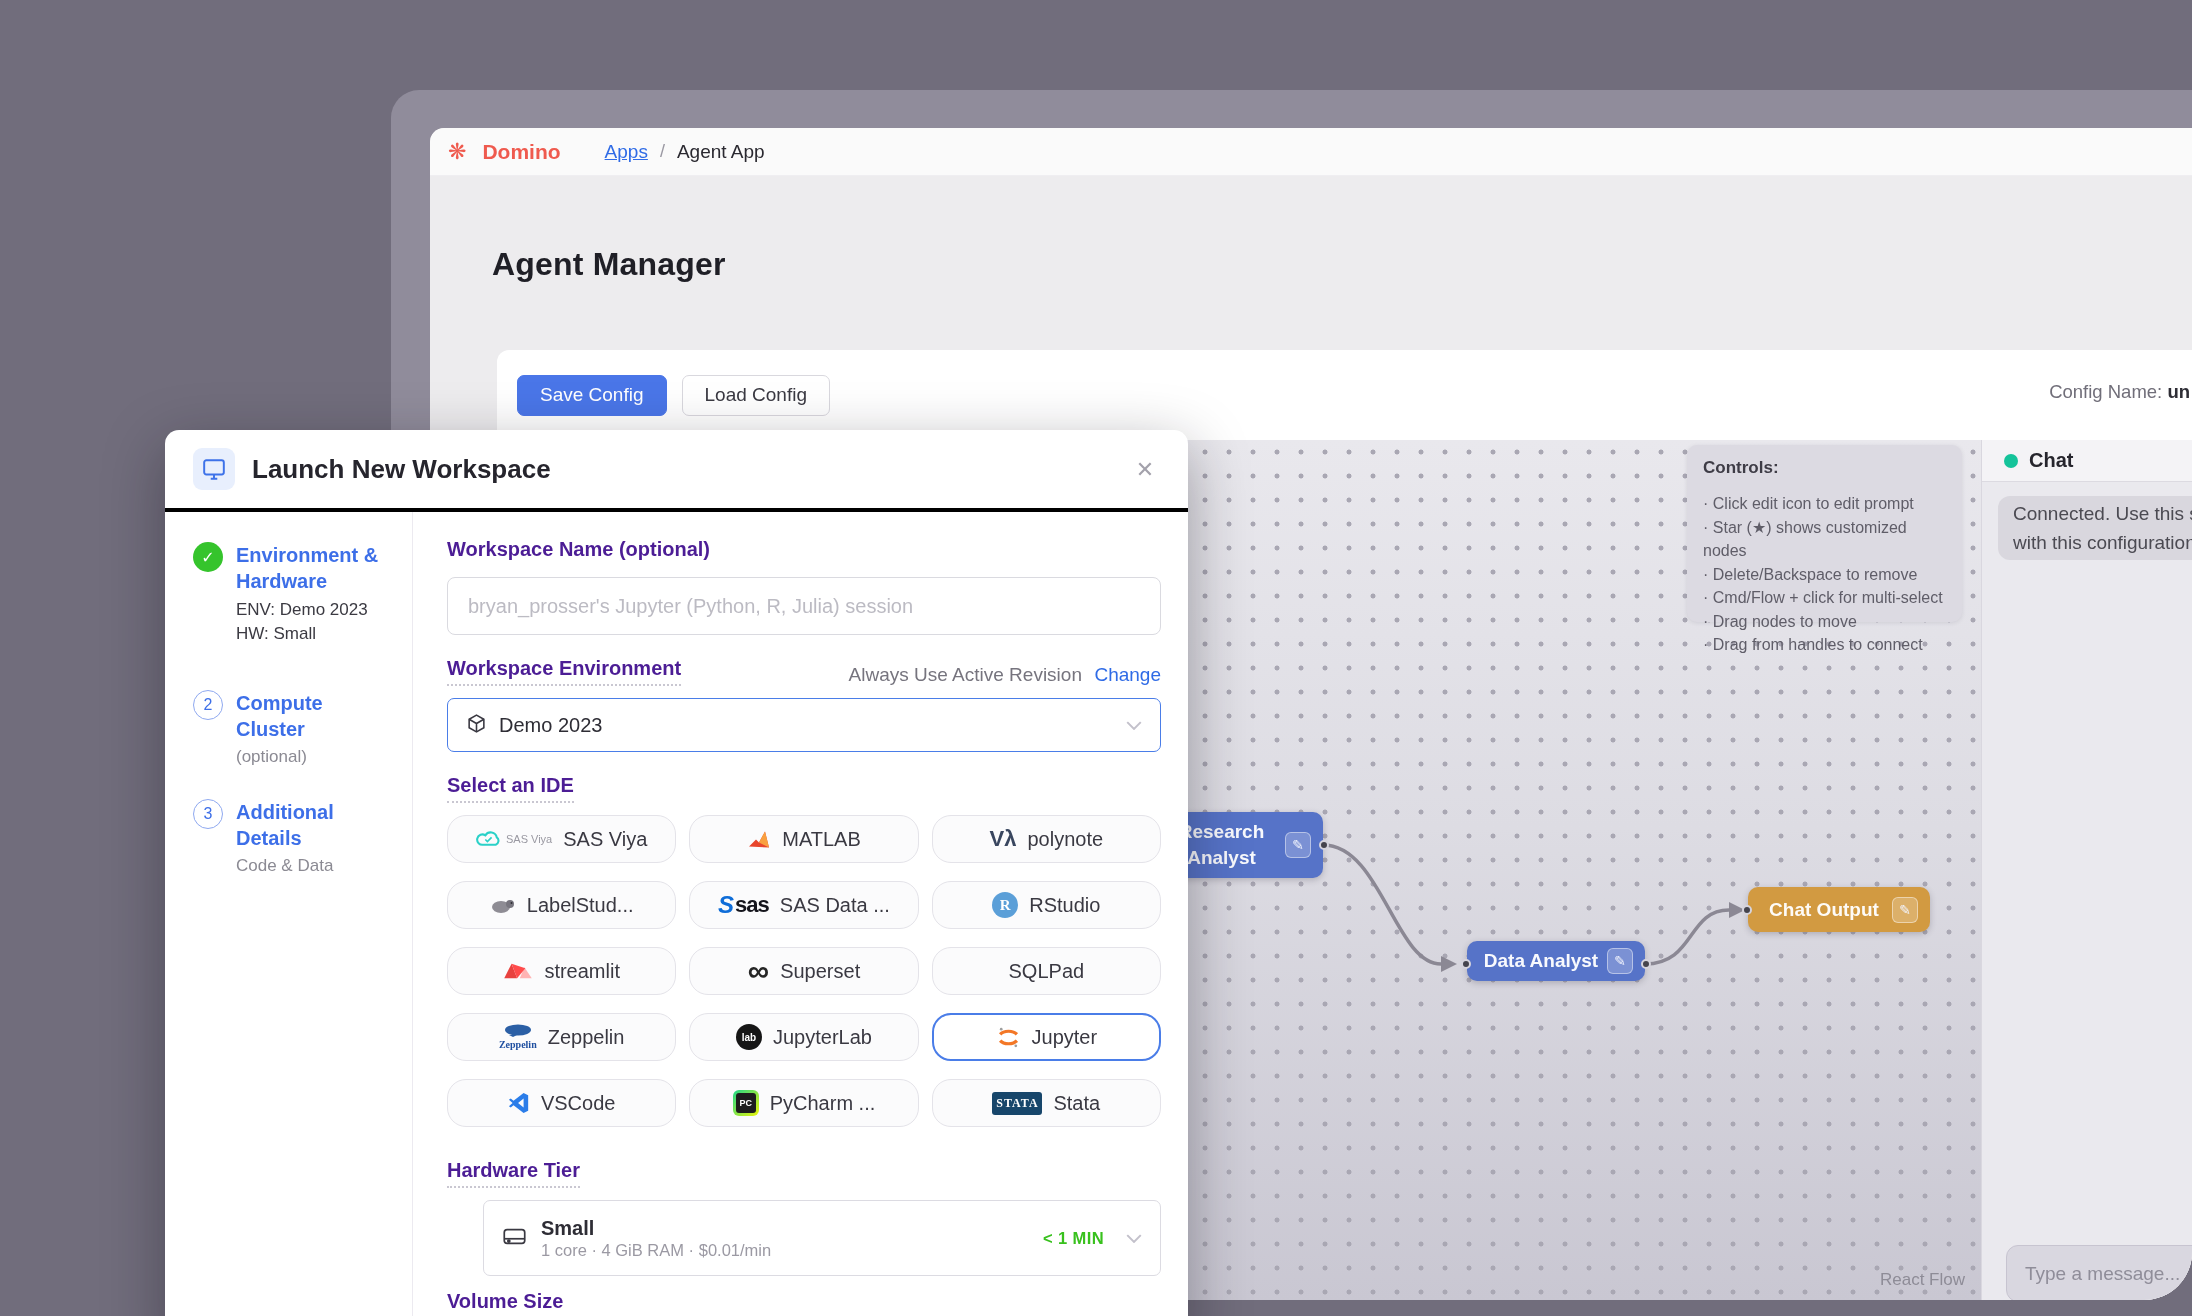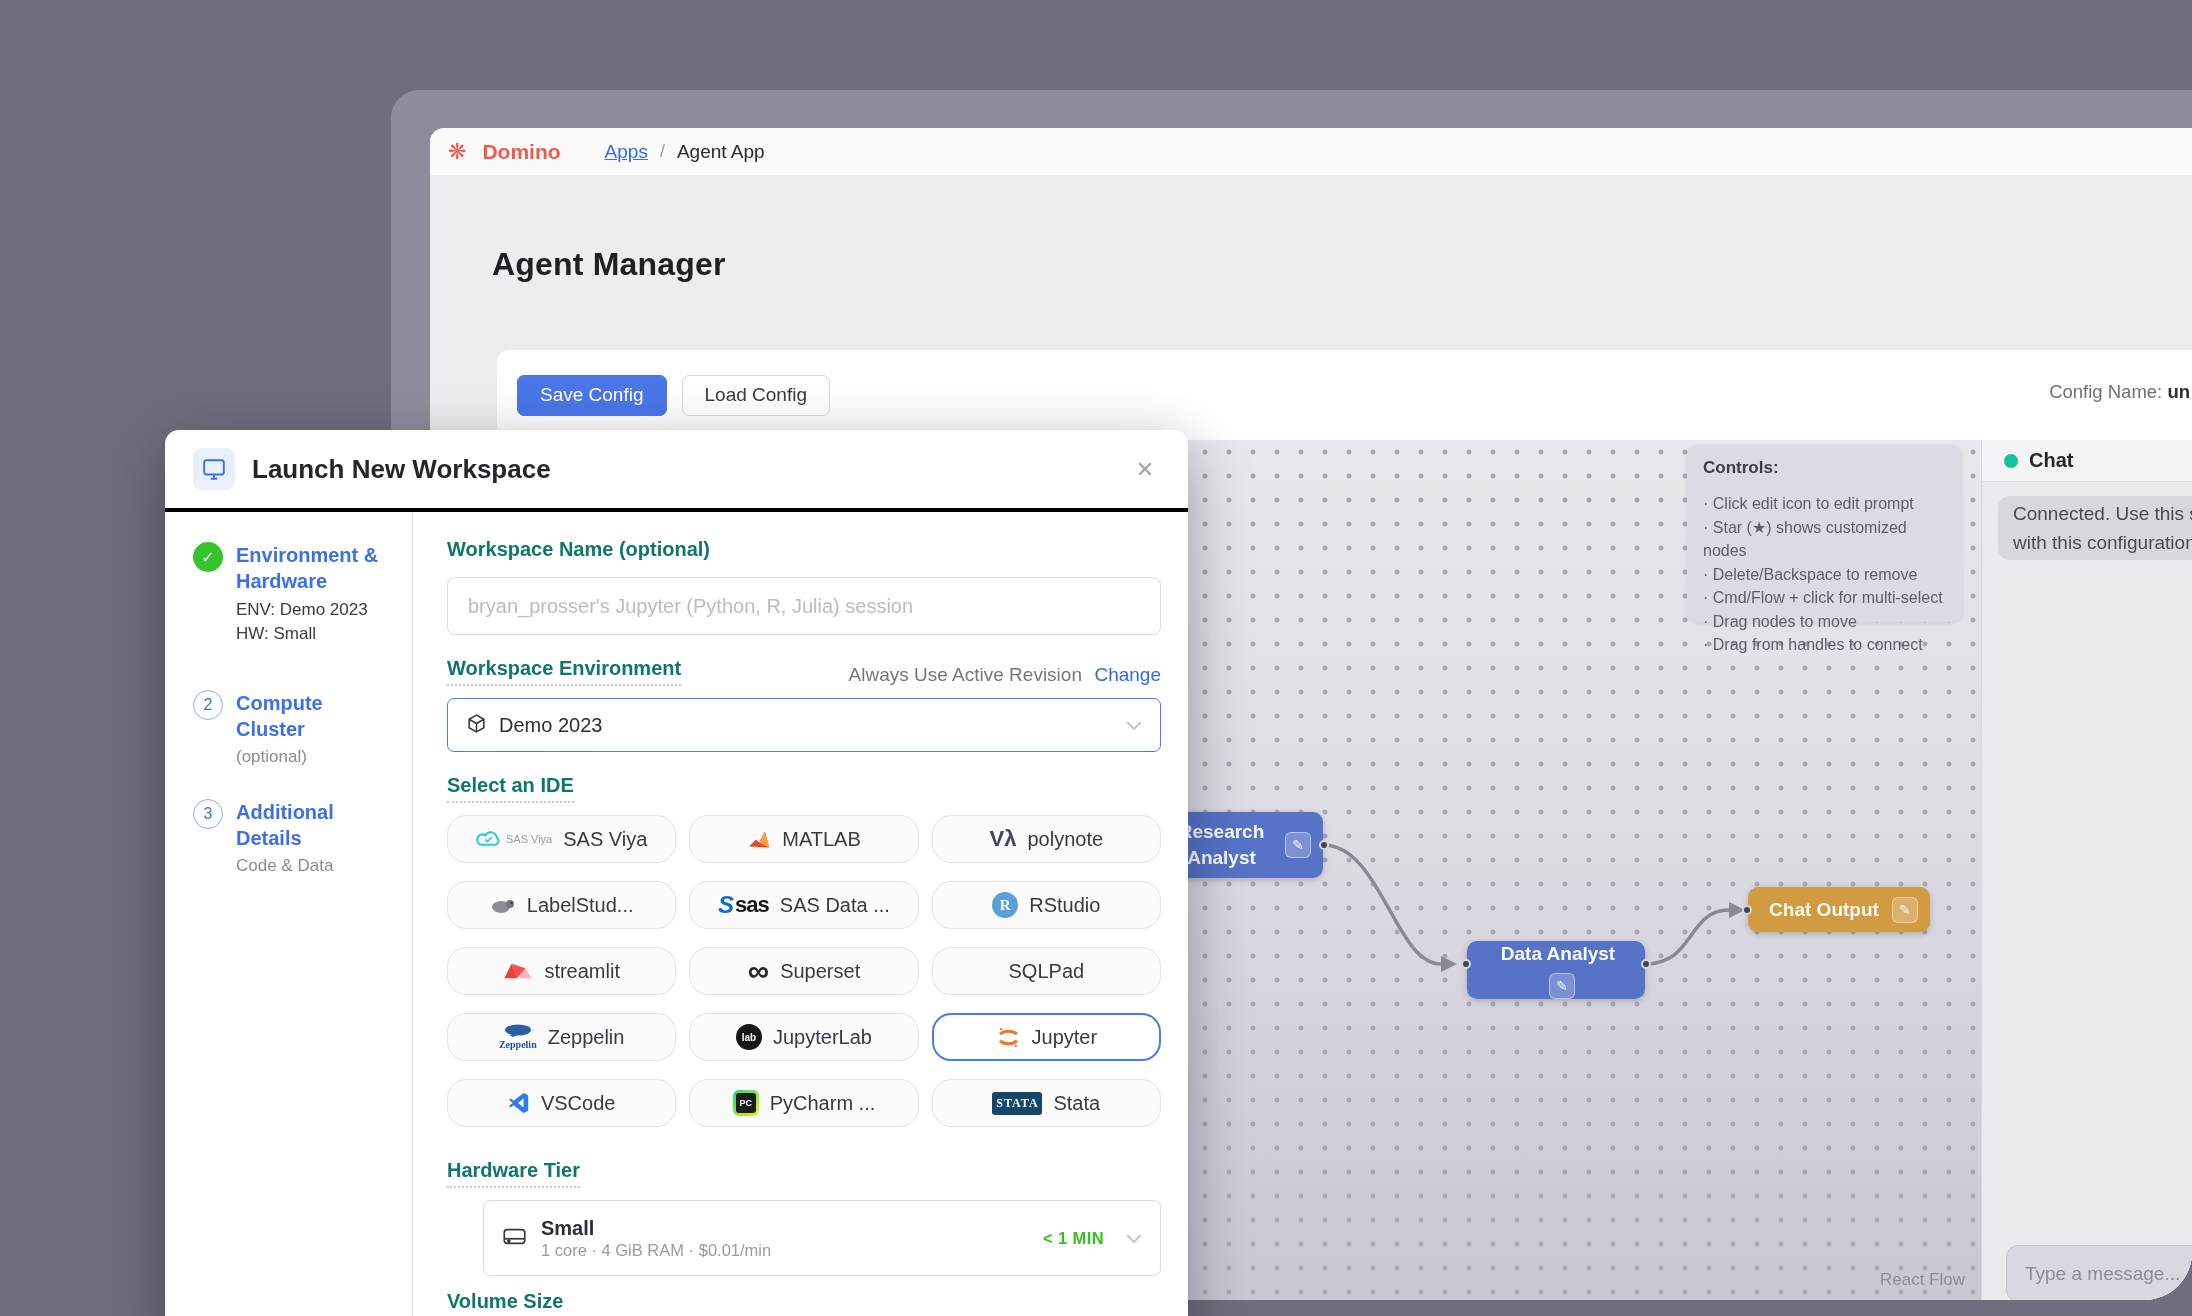--- a/index.html
+++ b/index.html
@@ -91,21 +91,21 @@
   .step { display:flex; gap:13px; margin-bottom:40px; }
   .step-circle { flex:0 0 30px; width:30px; height:30px; border-radius:50%; display:flex; align-items:center; justify-content:center; font-size:16px; }
   .step-done { background:#35c42c; color:#fff; }
   .step-done::before { content:"✓"; font-family:"DejaVu Sans",sans-serif; font-weight:700; }
   .step-num { border:1.5px solid #8fa9f0; color:#3d6fe8; background:#fff; }
   .step-title { font-size:20px; font-weight:700; color:#3d6fe8; line-height:26px; }
   .step-sub { font-size:17px; color:#3b3a42; line-height:24px; margin-top:4px; }
   .step-sub-muted { font-size:17px; color:#8b8a93; line-height:24px; margin-top:3px; }
 
   .m-content { position:absolute; left:282px; right:27px; top:82px; bottom:0; }
-  .f-label { display:inline-block; font-size:20px; font-weight:700; color:#0f766e; }
+  .f-label { display:inline-block; font-size:20px; font-weight:700; color:#4c1d95; }
   .f-label.dotted { border-bottom:2px dotted #c9c7d1; padding-bottom:4px; }
   .mt26 { margin-top:26px; } .mt22 { margin-top:22px; } .mt16 { margin-top:16px; }
   .mt12 { margin-top:12px; } .mt32 { margin-top:32px; } .mt14 { margin-top:14px; }
 
   .text-input { width:100%; height:58px; border:1.5px solid #dadae0; border-radius:8px; padding:0 20px;
                 font-size:20px; color:#2e2d35; font-family:inherit; outline:none; }
   .text-input::placeholder { color:#bcbbc3; }
 
   .env-row { display:flex; align-items:flex-end; justify-content:space-between; }
   .revision { font-size:19px; color:#76747e; }
@@ -194,21 +194,21 @@
             <li>Drag from handles to connect</li>
           </ul>
         </div>
 
         <div class="node node-blue" style="left:653px; top:372px; width:173px; height:66px;">
           <span class="node-label">Research Analyst</span>
           <span class="edit-btn"></span>
           <span class="handle" style="right:-6px; top:28px;"></span>
         </div>
 
-        <div class="node node-blue" style="left:970px; top:501px; width:178px; height:58px;flex-direction:column;">
+        <div class="node node-blue" style="left:970px; top:501px; width:178px; height:40px;">
           <span class="node-label" style="white-space:nowrap;">Data Analyst</span>
           <span class="edit-btn"></span>
           <span class="handle" style="left:-6px; top:18px;"></span>
           <span class="handle" style="right:-6px; top:18px;"></span>
         </div>
 
         <div class="node node-amber" style="left:1251px; top:447px; width:182px; height:45px;">
           <span class="node-label" style="white-space:nowrap;">Chat Output</span>
           <span class="edit-btn"></span>
           <span class="handle" style="left:-6px; top:18px;"></span>

